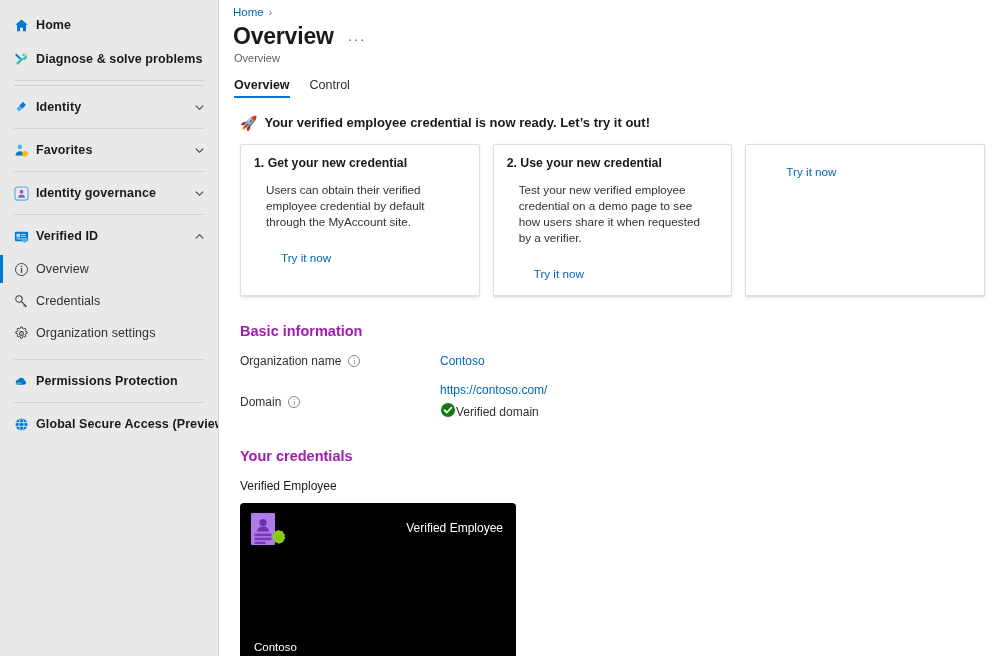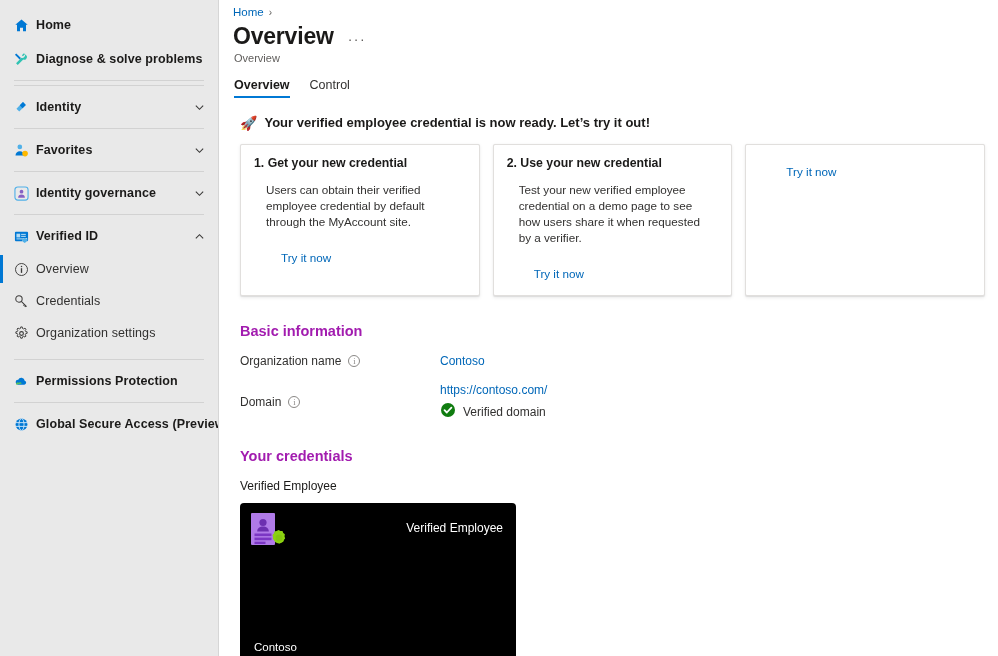--- a/index.html
+++ b/index.html
@@ -94,21 +94,21 @@
   .kv-row { display: flex; margin-top: 15px; align-items: center; }
   .kv-key { width: 200px; min-width:200px; font-size: 12px; color:#323130; display:flex; align-items:center; gap:7px; }
   .kv-val { font-size: 12px; }
   .kv-val a { color: #0067b8; text-decoration:none; cursor:pointer; }
   .info-i {
     width: 12px; height: 12px; border-radius: 50%;
     border: 1px solid #8a8886; color:#8a8886;
     font-size: 8.5px; line-height: 10px; text-align:center;
     display:inline-block; font-family: "Liberation Serif", serif;
   }
-  .verified-row { display:flex; align-items:center; gap:7px; margin-top: 5px; }
+  .verified-row { display:flex; align-items:center; margin-top: 5px; }
   .verified-row .vtxt { font-size: 12px; color:#323130; }
 
   .cred-label { font-size: 12px; color:#1b1a19; margin-top: 15px; }
 
   .cred-card {
     width: 276px; height: 162px;
     background: #000; border-radius: 4px;
     margin-top: 10px;
     position: relative; overflow: hidden;
     cursor: pointer;

